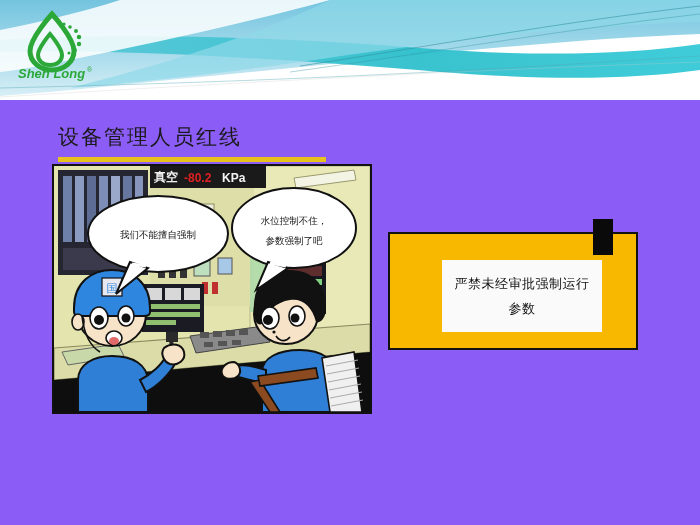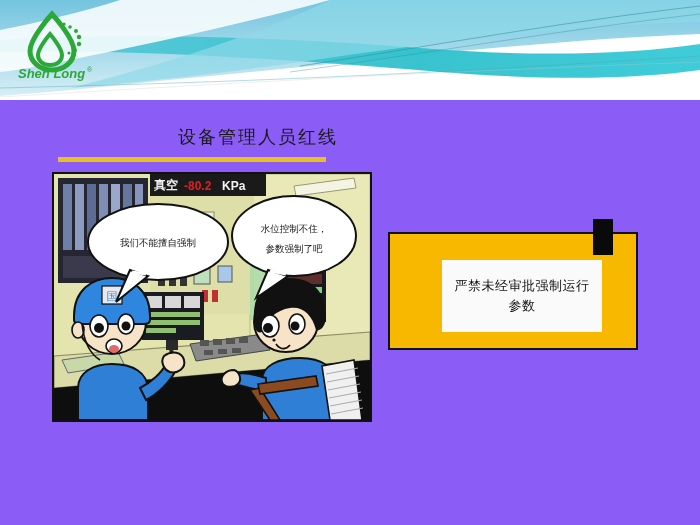--- a/index.html
+++ b/index.html
@@ -39,40 +39,39 @@
   .logo-svg { display: block; width: 96px; height: 76px; }
 
   
   .title-block {
     position: absolute;
     left: 58px;
     top: 122px;
     width: 400px;
   }
   .slide-title {
-    font-size: 18px;
+    font-size: 21px;
     font-weight: 500;
     color: #1a1a1a;
     letter-spacing: 2px;
     line-height: 30px;
     white-space: nowrap;
-    text-align: center;
   }
   .title-rule {
     margin-top: 5px;
     width: 268px;
     height: 5px;
     background: #E8C11C;
   }
 
   
   .cartoon {
     position: absolute;
     left: 52px;
-    top: 172px;
+    top: 164px;
     width: 320px;
     height: 250px;
     border: 2px solid #111111;
     background: #E8E7B8;
     overflow: hidden;
     box-sizing: border-box;
   }
   .cartoon-svg { display: block; width: 316px; height: 246px; }
 
   .bubble-text {
@@ -109,21 +108,21 @@
     background: #FAFAFA;
     display: flex;
     align-items: center;
     justify-content: center;
     box-sizing: border-box;
   }
   .callout-text {
     font-size: 13px;
     color: #111111;
     text-align: center;
-    line-height: 20px;
+    line-height: 25px;
     letter-spacing: 0.5px;
     padding: 0 6px;
   }
   .callout-tab {
     position: absolute;
     left: 593px;
     top: 219px;
     width: 20px;
     height: 36px;
     background: #0a0a0a;

